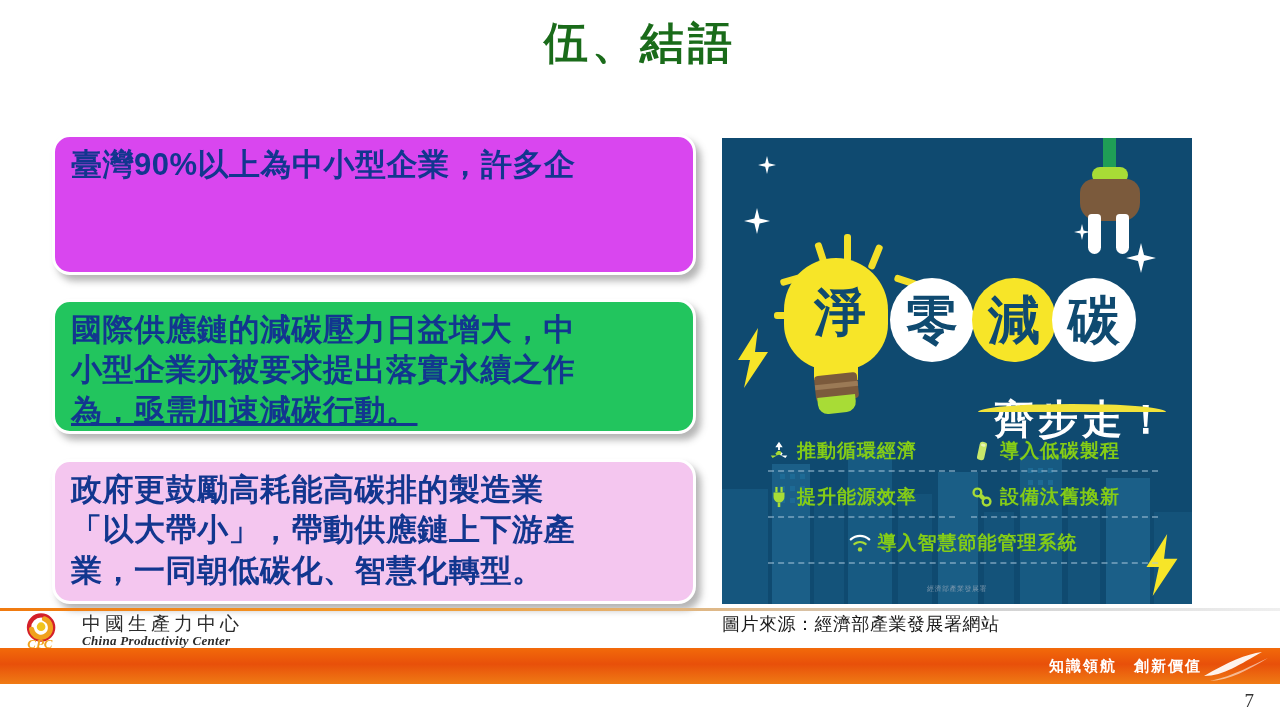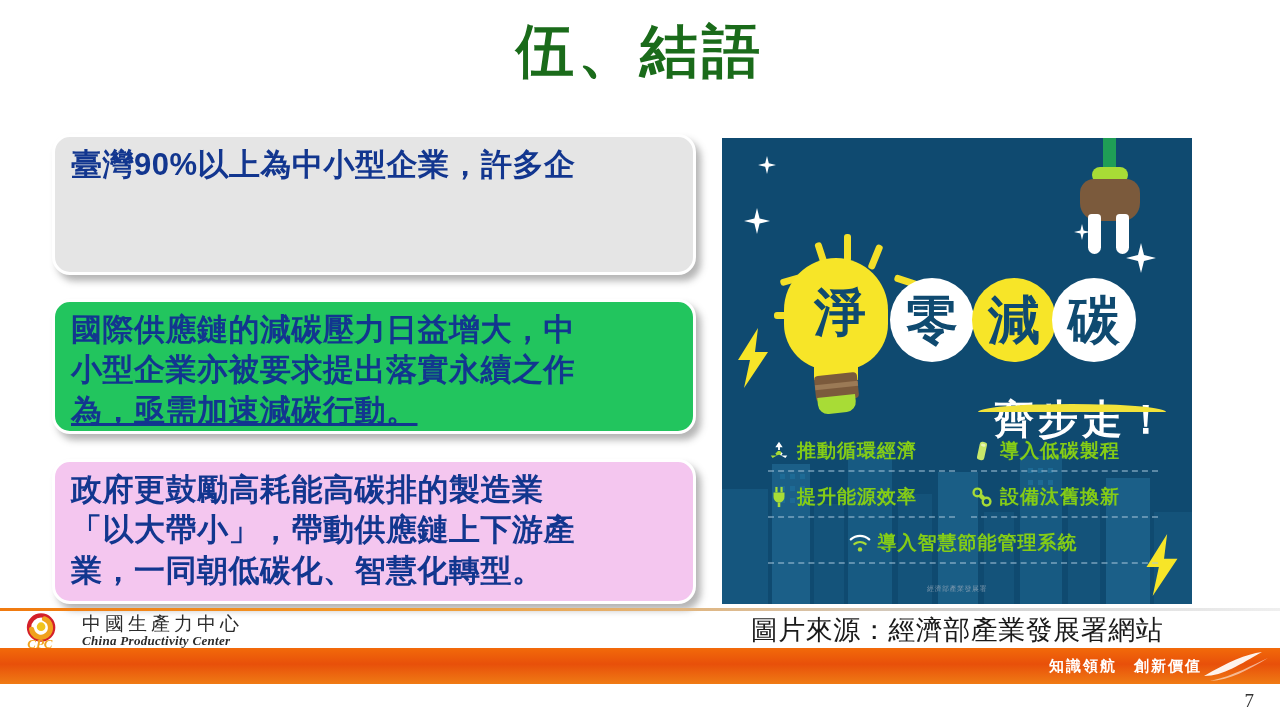--- a/index.html
+++ b/index.html
@@ -15,21 +15,21 @@
     position: relative;
   }
 
   
   #slide-title {
     position: absolute;
     top: 18px;
     left: 0;
     width: 1280px;
     text-align: center;
-    font-size: 58px;
+    font-size: 44px;
     font-weight: bold;
     color: #1a6b1a;
     letter-spacing: 4px;
     line-height: 1.15;
     white-space: nowrap;
   }
 
   
   .callout {
     position: absolute;
@@ -39,21 +39,21 @@
     border: 3px solid #ffffff;
     border-radius: 18px;
     padding: 8px 14px 10px 16px;
     color: #12368f;
     font-size: 31px;
     font-weight: bold;
     line-height: 1.30;
     letter-spacing: 0.5px;
     box-shadow: 5px 6px 7px rgba(90,90,90,0.45);
   }
-  #callout-1 { top: 134px; height: 141px; background: #e5e5e5; }
+  #callout-1 { top: 134px; height: 141px; background: #d946ef; }
   #callout-2 { top: 299px; height: 135px; background: #22c55e; }
   #callout-3 { top: 459px; height: 145px; background: #f4c6ef; }
   .callout .u { text-decoration: underline; }
 
   
   #infographic {
     position: absolute;
     left: 722px;
     top: 138px;
     width: 470px;
@@ -150,23 +150,22 @@
 
   #info-credit {
     position: absolute; left: 0; bottom: 10px; width: 470px;
     text-align: center; color: #7d98ad; font-size: 7px; letter-spacing: 0.5px;
   }
 
   
   #image-caption {
     position: absolute;
     left: 722px; top: 612px; width: 470px;
-    text-align: center;
     font-family: Liberation Sans, sans-serif;
-    font-size: 27px;
+    font-size: 18px;
     color: #1a1a1a;
     letter-spacing: 0.5px;
   }
 
   
   #footer-rule {
     position: absolute; left: 0; top: 608px; width: 1280px; height: 3px;
     background: linear-gradient(to right, #f07a10, #f39a2a 30%, #cfcfcf 75%, #efefef);
   }
   #logo-block {

